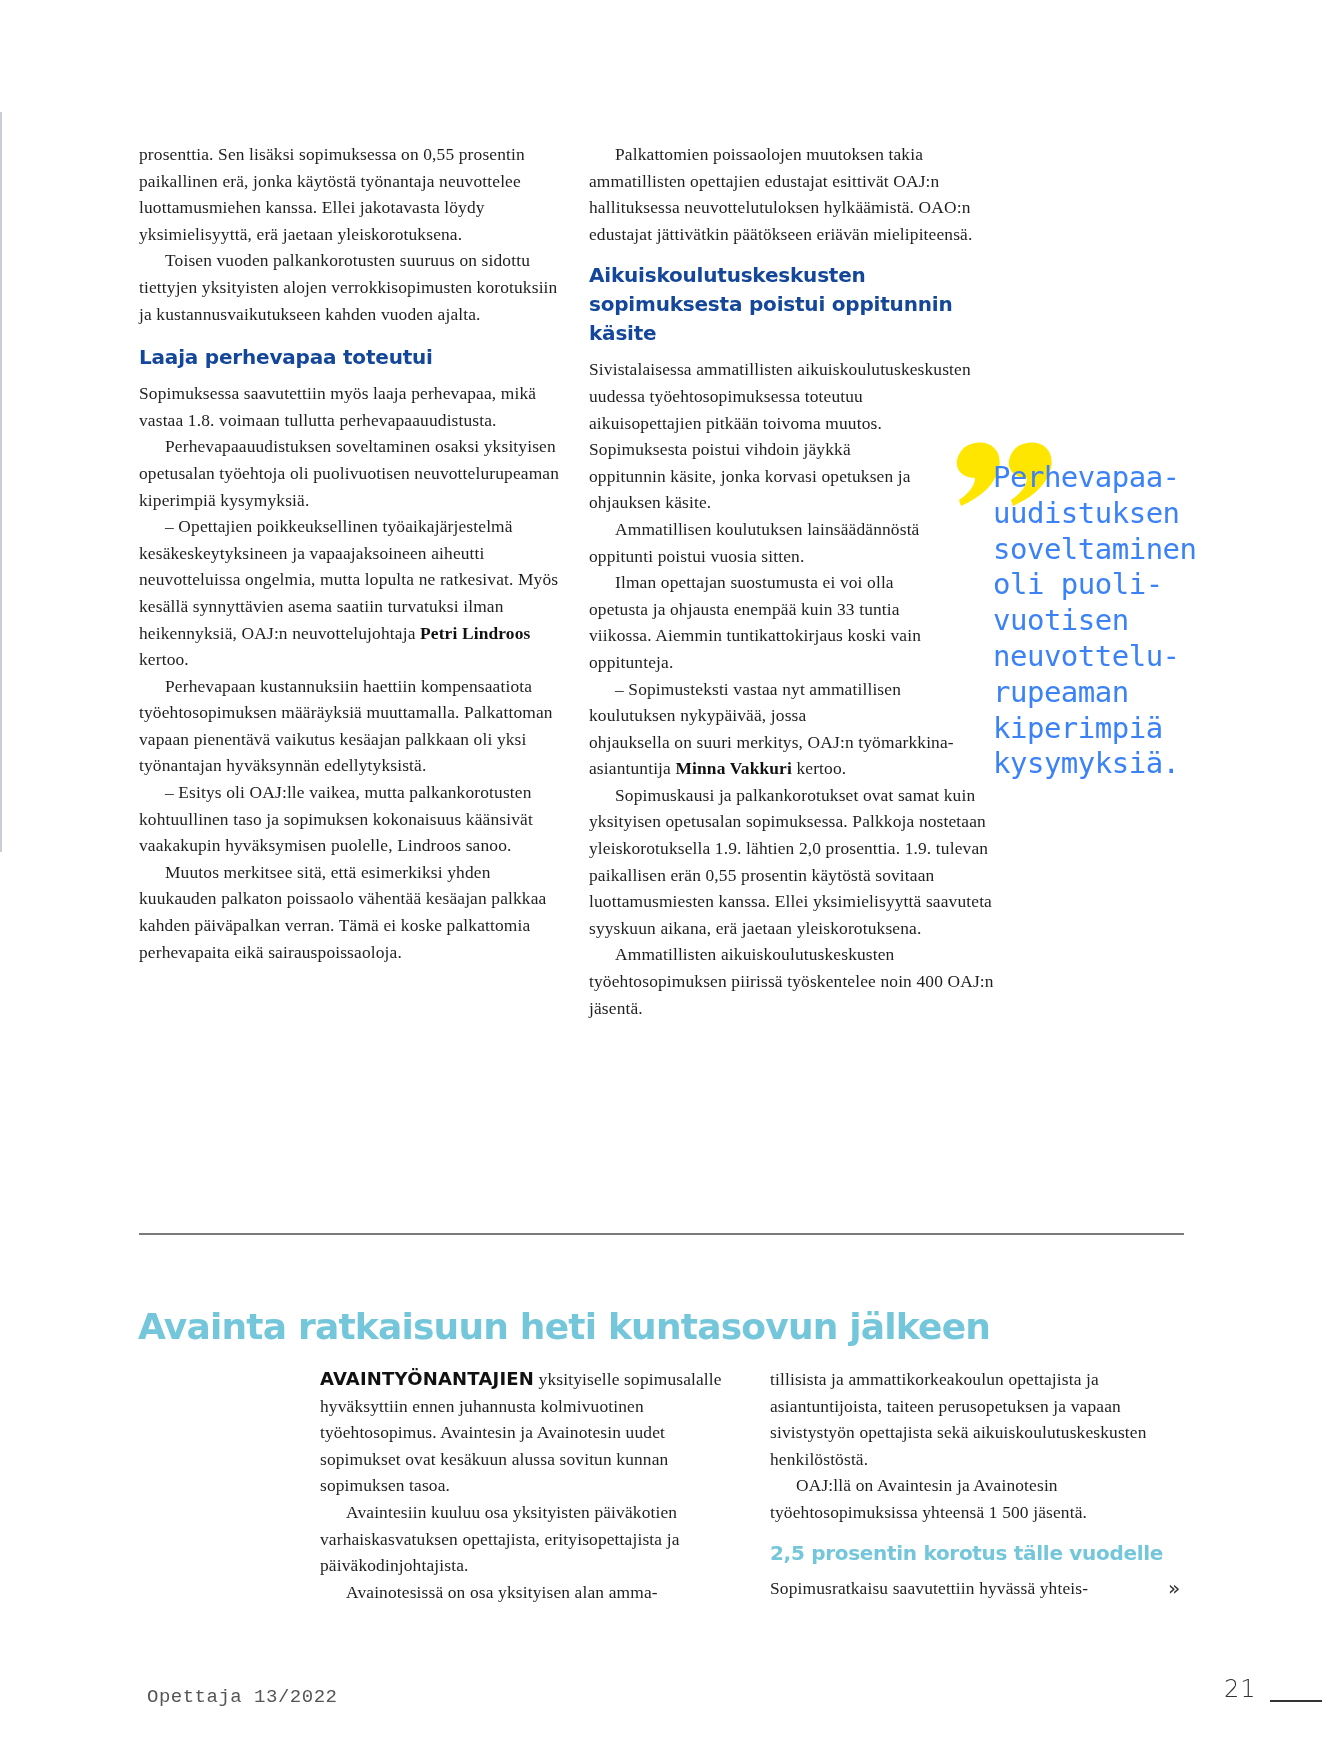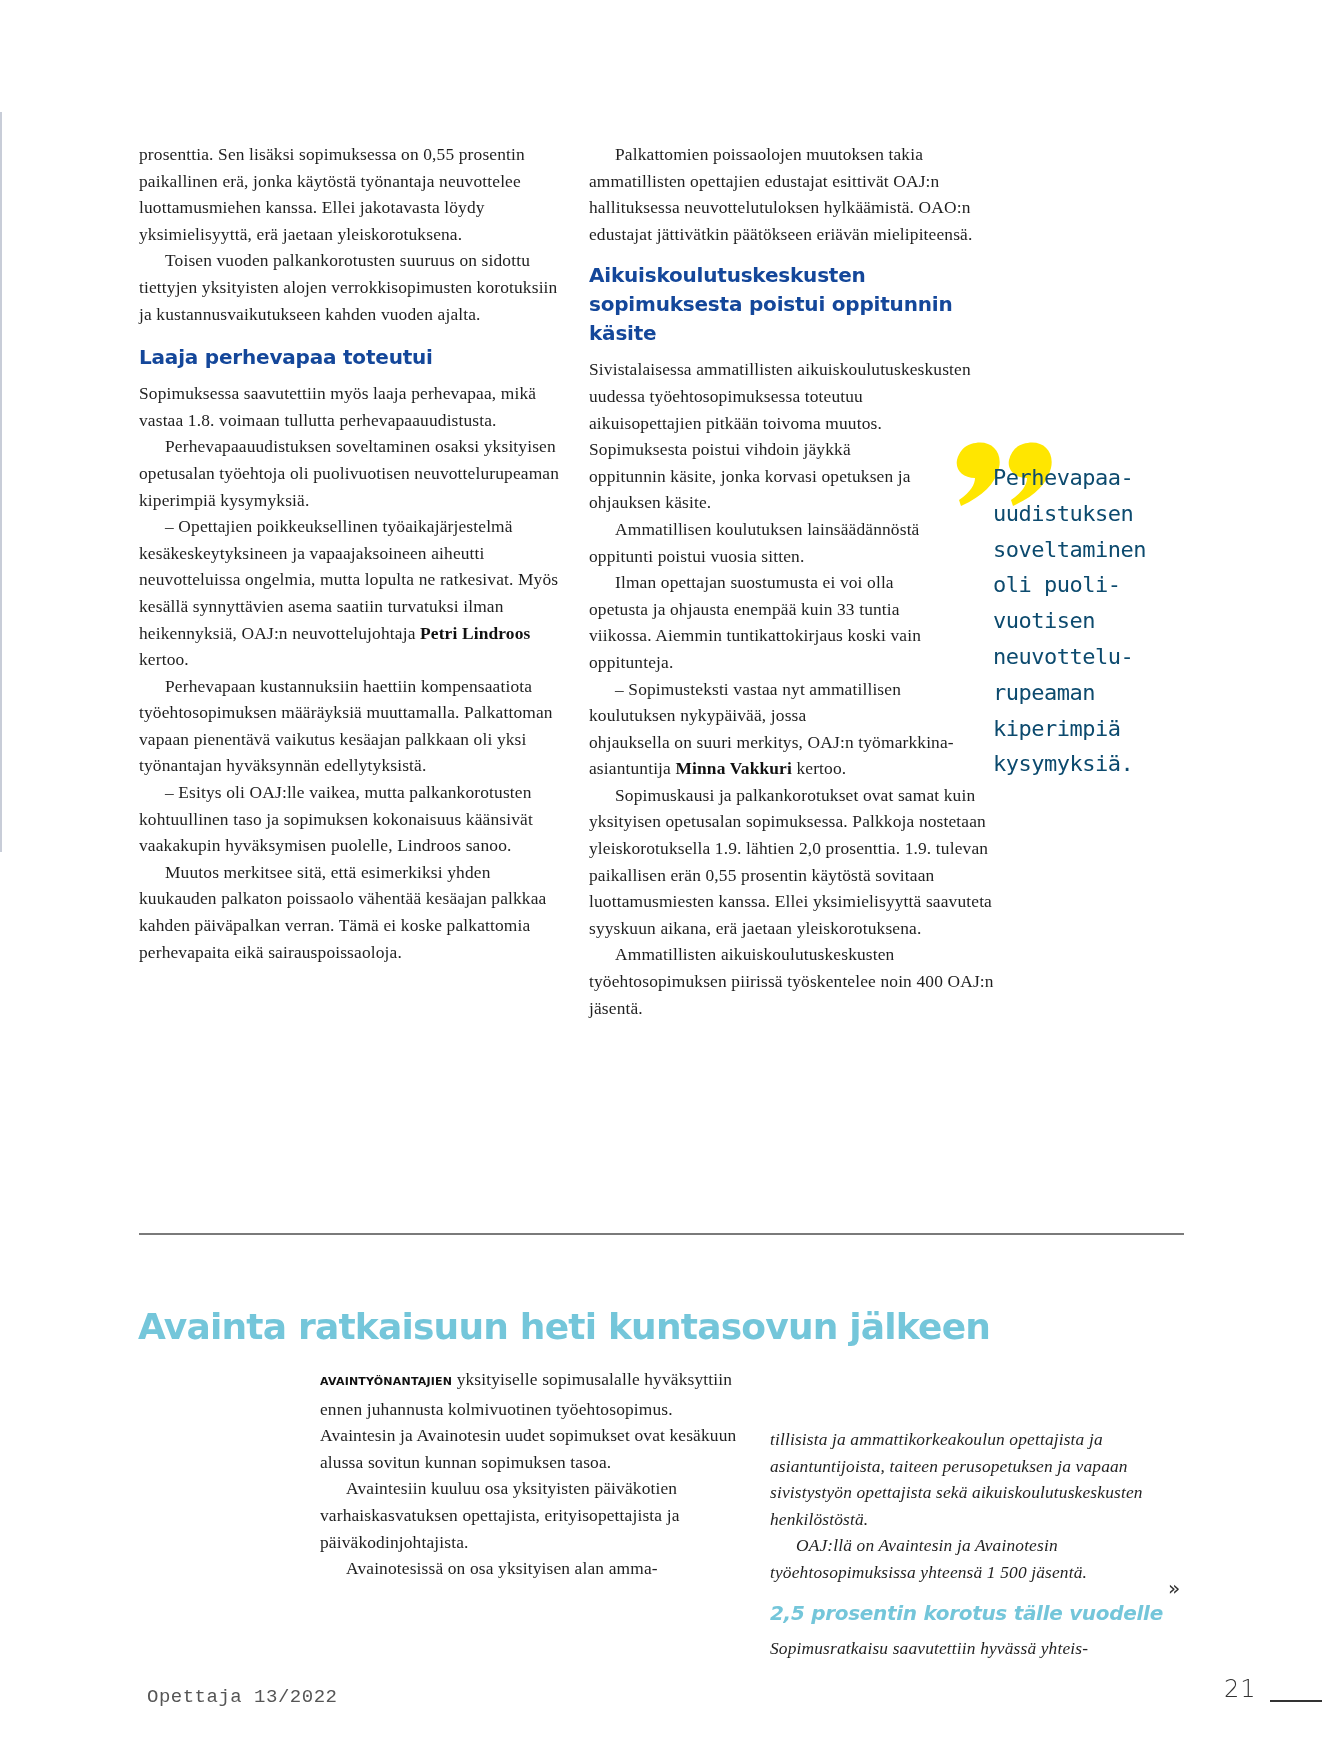--- a/index.html
+++ b/index.html
@@ -29,43 +29,43 @@
       font-size: 20px; line-height: 29px;
       margin: 14px 0 8px 0;
       letter-spacing: -0.2px;
     }
     .h-blue.first { margin-top: 16px; }
     b { font-weight: bold; color: #111; text-align: right; }
 
     .pullquote {
       position: absolute; left: 993px; top: 460px; width: 240px;
       font-family: "DejaVu Sans Mono", "Liberation Mono", monospace;
-      font-size: 22px; line-height: 35.8px; color: #0c4a6e;
+      font-size: 29px; line-height: 35.8px; color: #3b82f6;
       letter-spacing: -0.5px;
     }
     .quote-mark {
       position: absolute; left: 953px; top: 440px; width: 110px; height: 80px;
     }
     .pq-text { position: relative; z-index: 2; white-space: pre-line; }
 
     .divider {
       position: absolute; left: 139px; top: 1233px; width: 1045px; height: 2px;
       background: #7a7a7a;
     }
     .big-title {
       position: absolute; left: 138px; top: 1276px;
       font-family: "DejaVu Sans", sans-serif; font-weight: bold;
       color: #74c6da; font-size: 36px; letter-spacing: -0.8px;
       white-space: nowrap;
     }
     #col3 { left: 320px; top: 1366px; width: 418px; }
-    #col4 { left: 770px; top: 1426px; width: 420px; font-style: italic; }
+    #col4 { left: 770px; top: 1366px; width: 420px; }
     .lead {
       font-family: "DejaVu Sans", sans-serif; font-weight: bold;
-      font-size: 11px; letter-spacing: 0.2px; color: #111;
+      font-size: 18px; letter-spacing: 0.2px; color: #111;
     }
     .h-cyan {
       font-family: "DejaVu Sans", sans-serif; font-weight: bold;
       color: #74c6da; font-size: 20px; line-height: 27px;
       margin: 14px 0 8px 0; letter-spacing: -0.3px;
     }
     .continue-icon {
       position: absolute; left: 1168px; top: 1576px;
       font-family: "DejaVu Sans", sans-serif; font-size: 20px; color: #333;
     }

